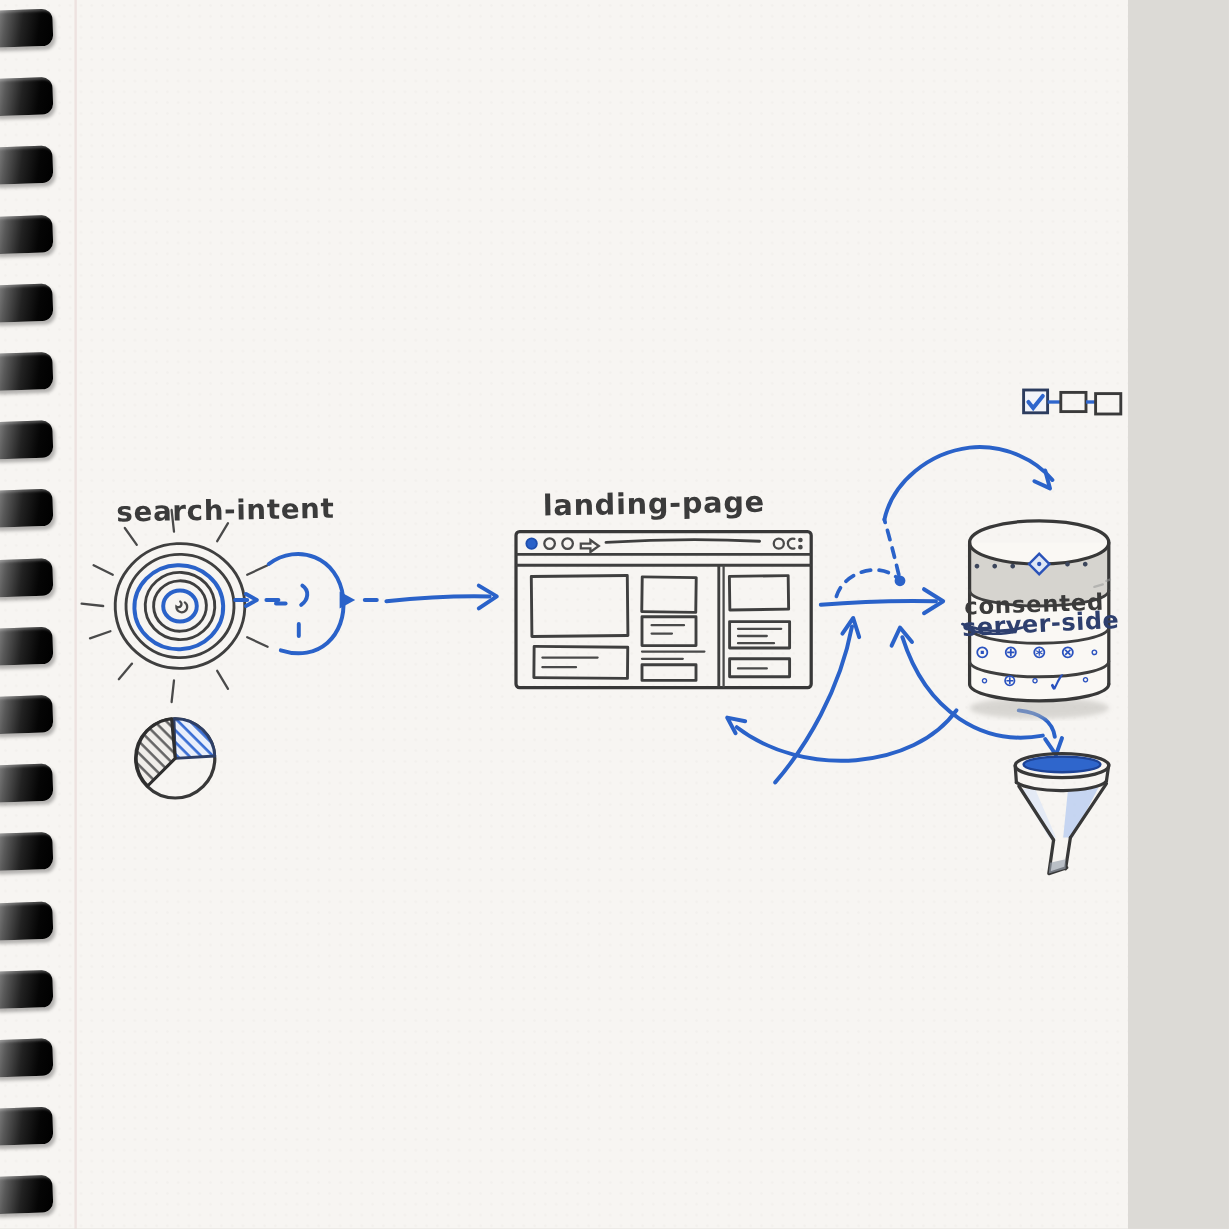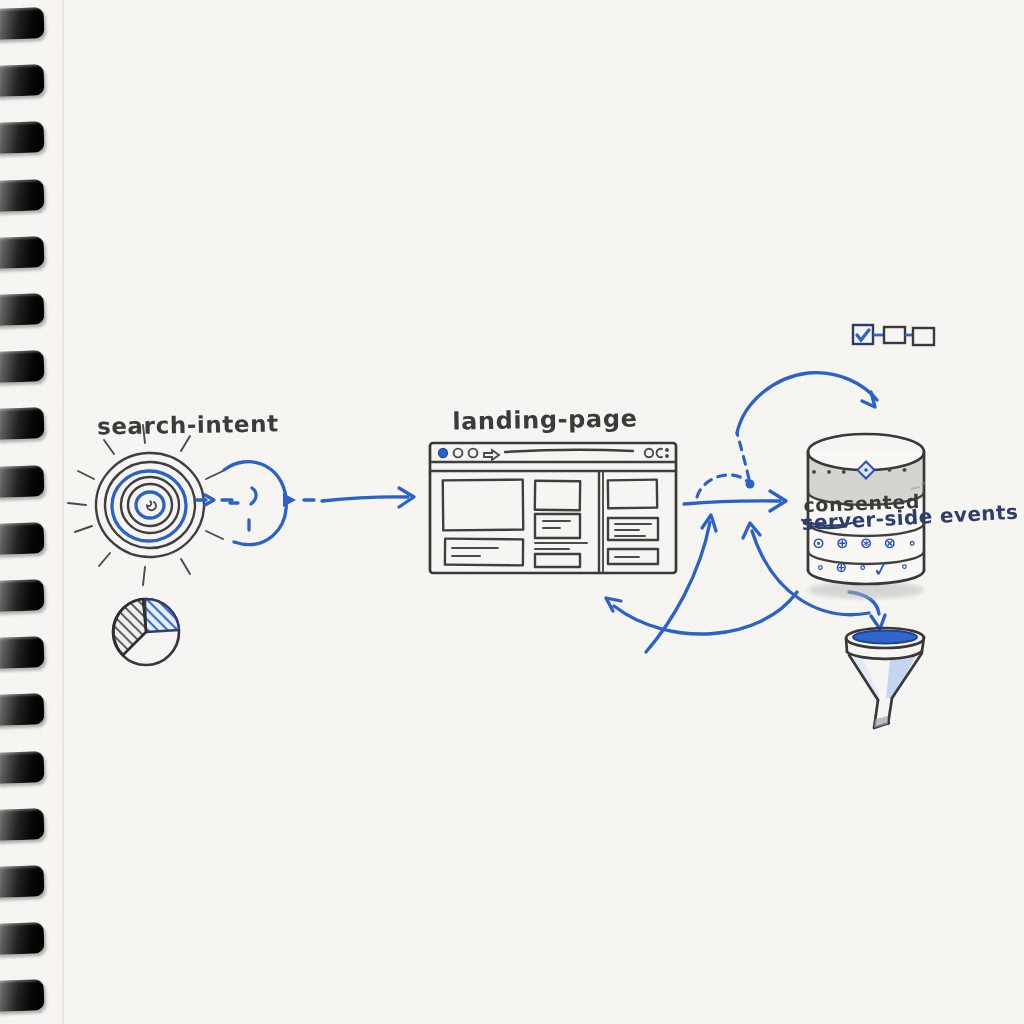--- a/index.html
+++ b/index.html
@@ -1,17 +1,17 @@
 <!DOCTYPE html>
 <html><head>
 <meta charset="utf-8">
 <style>
   html,body{margin:0;padding:0;background:#dcdad6;}
   .canvas{
-    position:relative;width:1024px;height:1024px;overflow:hidden;
+    position:relative;width:940px;height:1024px;overflow:hidden;
     background:#f7f5f2;
     background-image:radial-gradient(rgba(120,110,100,0.035) 1px, transparent 1.2px);
     background-size:9px 9px;
     font-family:"DejaVu Sans", sans-serif;
   }
   .page-edge{position:absolute;top:0;bottom:0;left:62px;width:2px;background:rgba(205,160,160,0.22);}
   .binding{position:absolute;top:0;left:0;bottom:0;width:60px;}
   .ring{
     position:absolute;left:-6px;width:50px;height:31px;
     background:linear-gradient(100deg,#9a9a9a 0%,#5a5a5a 22%,#222 48%,#050505 75%,#000 100%);

